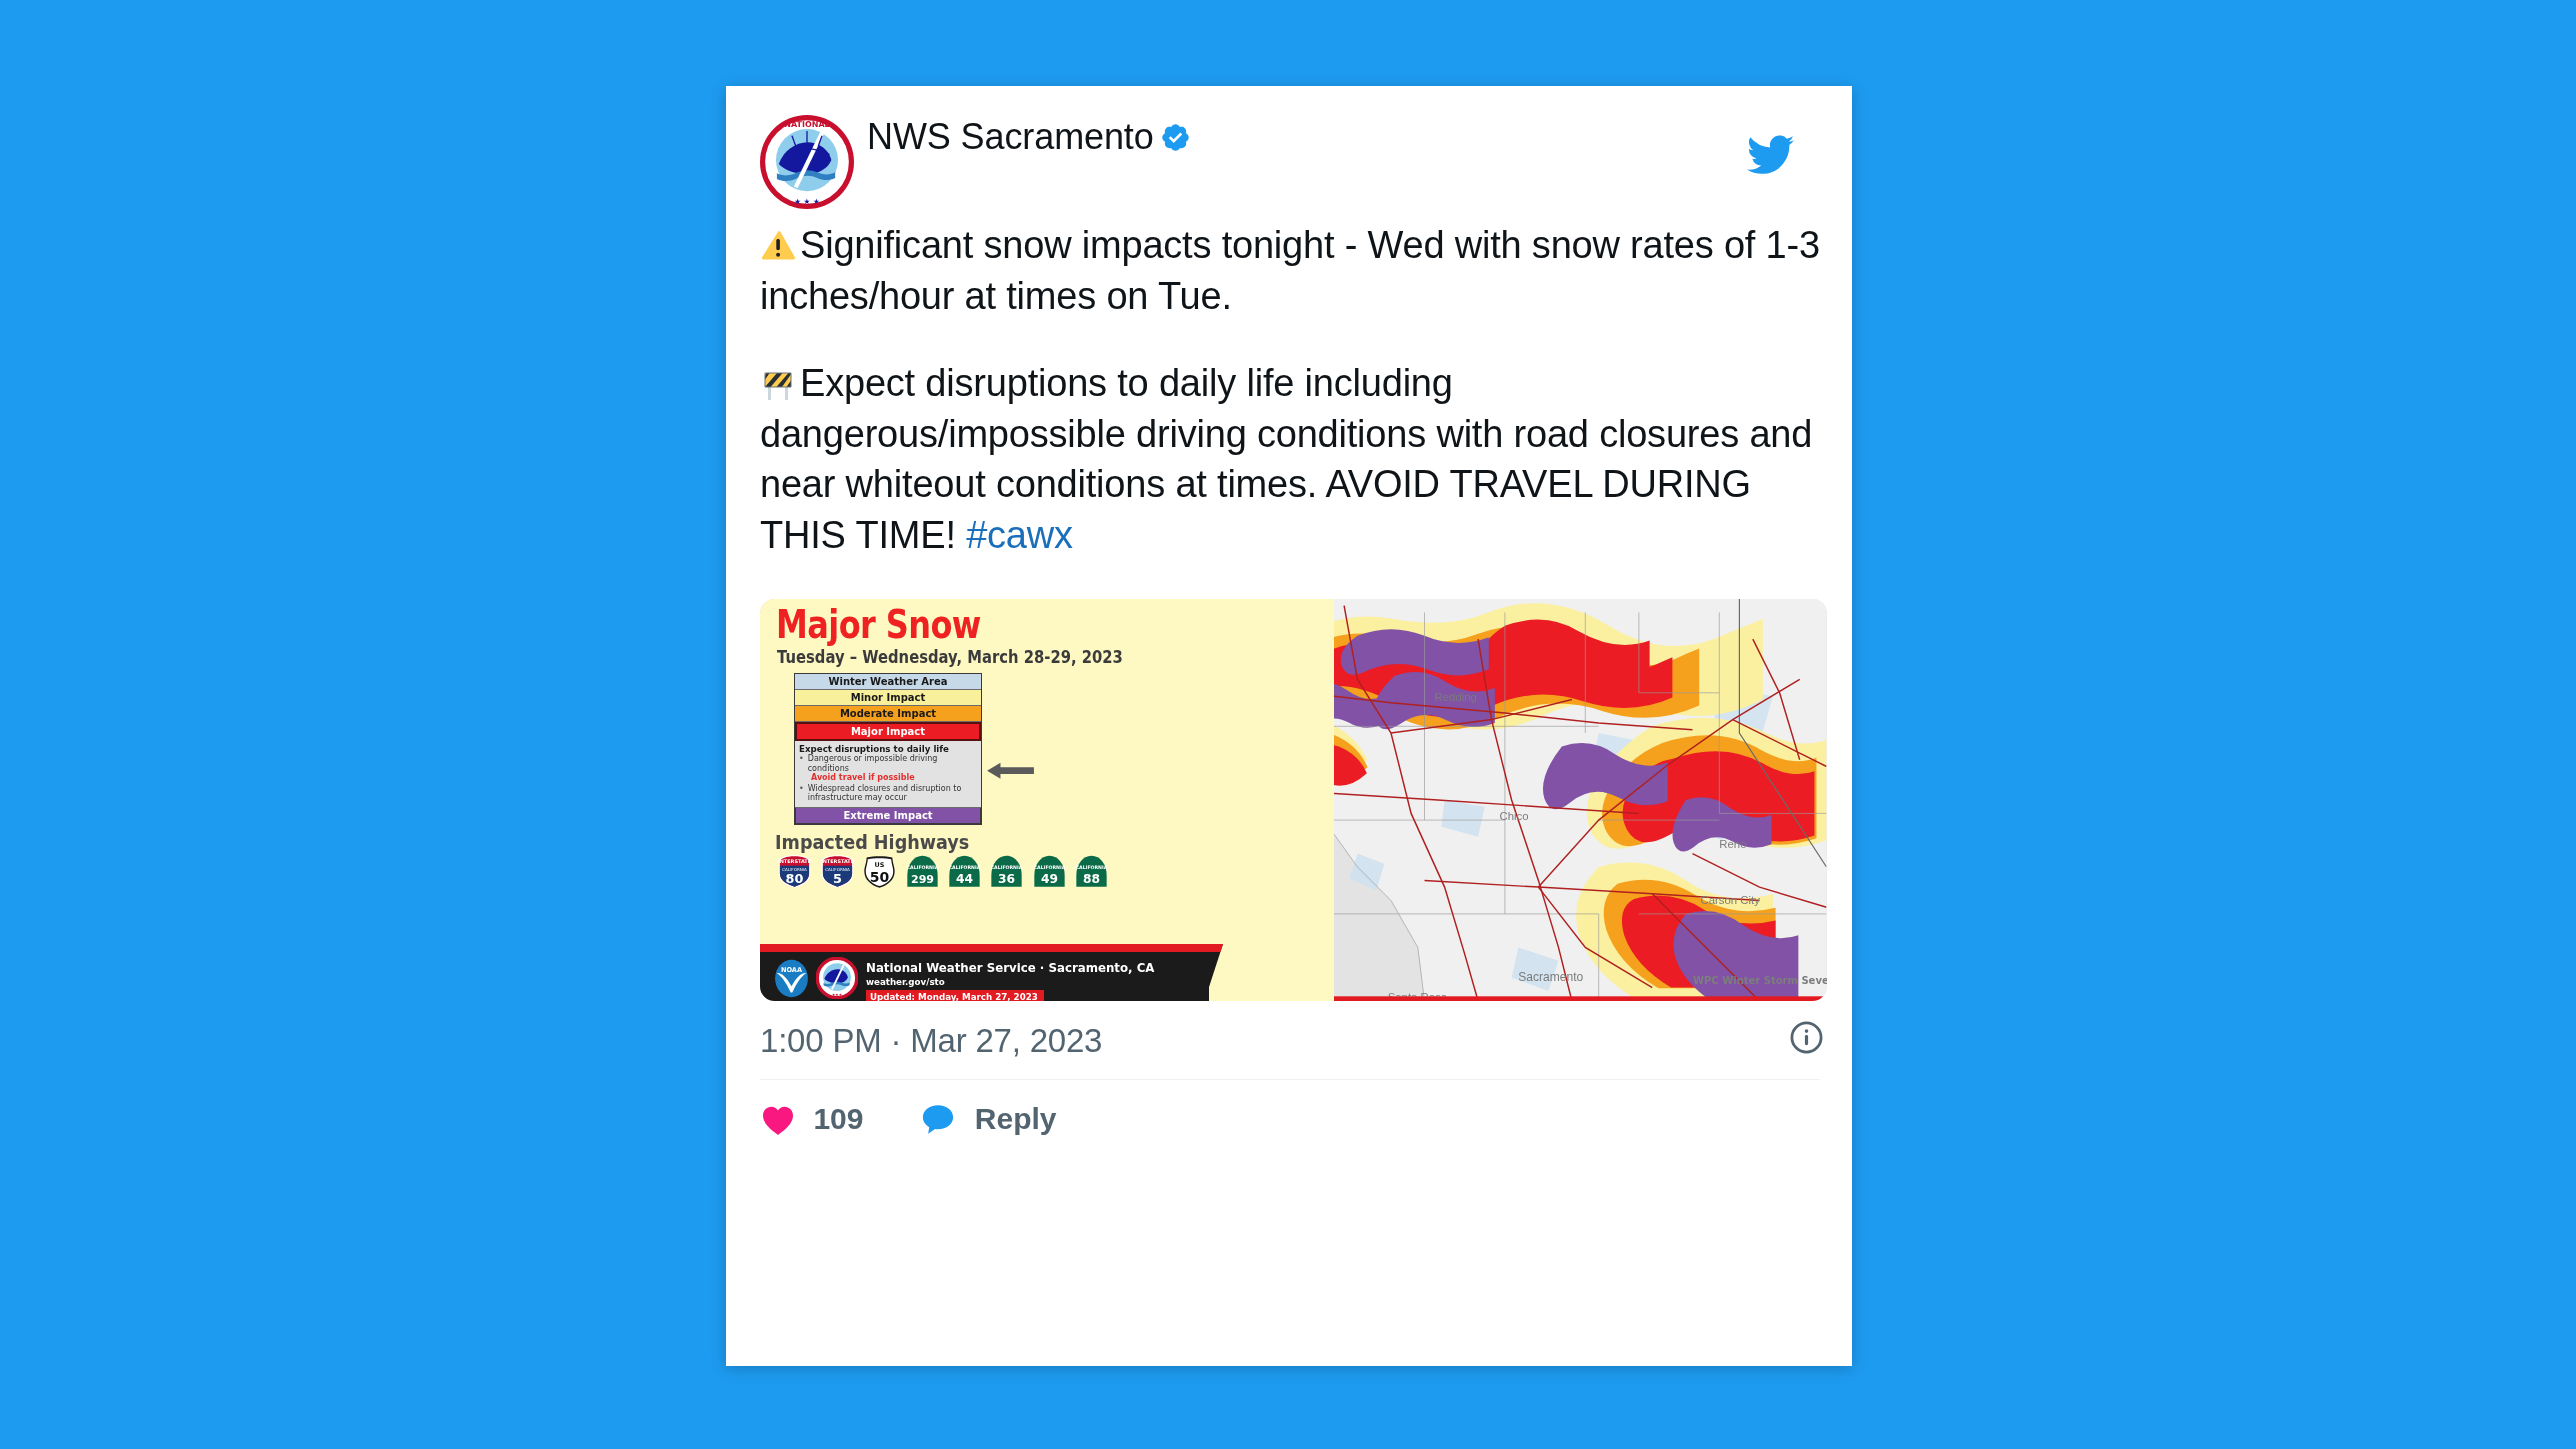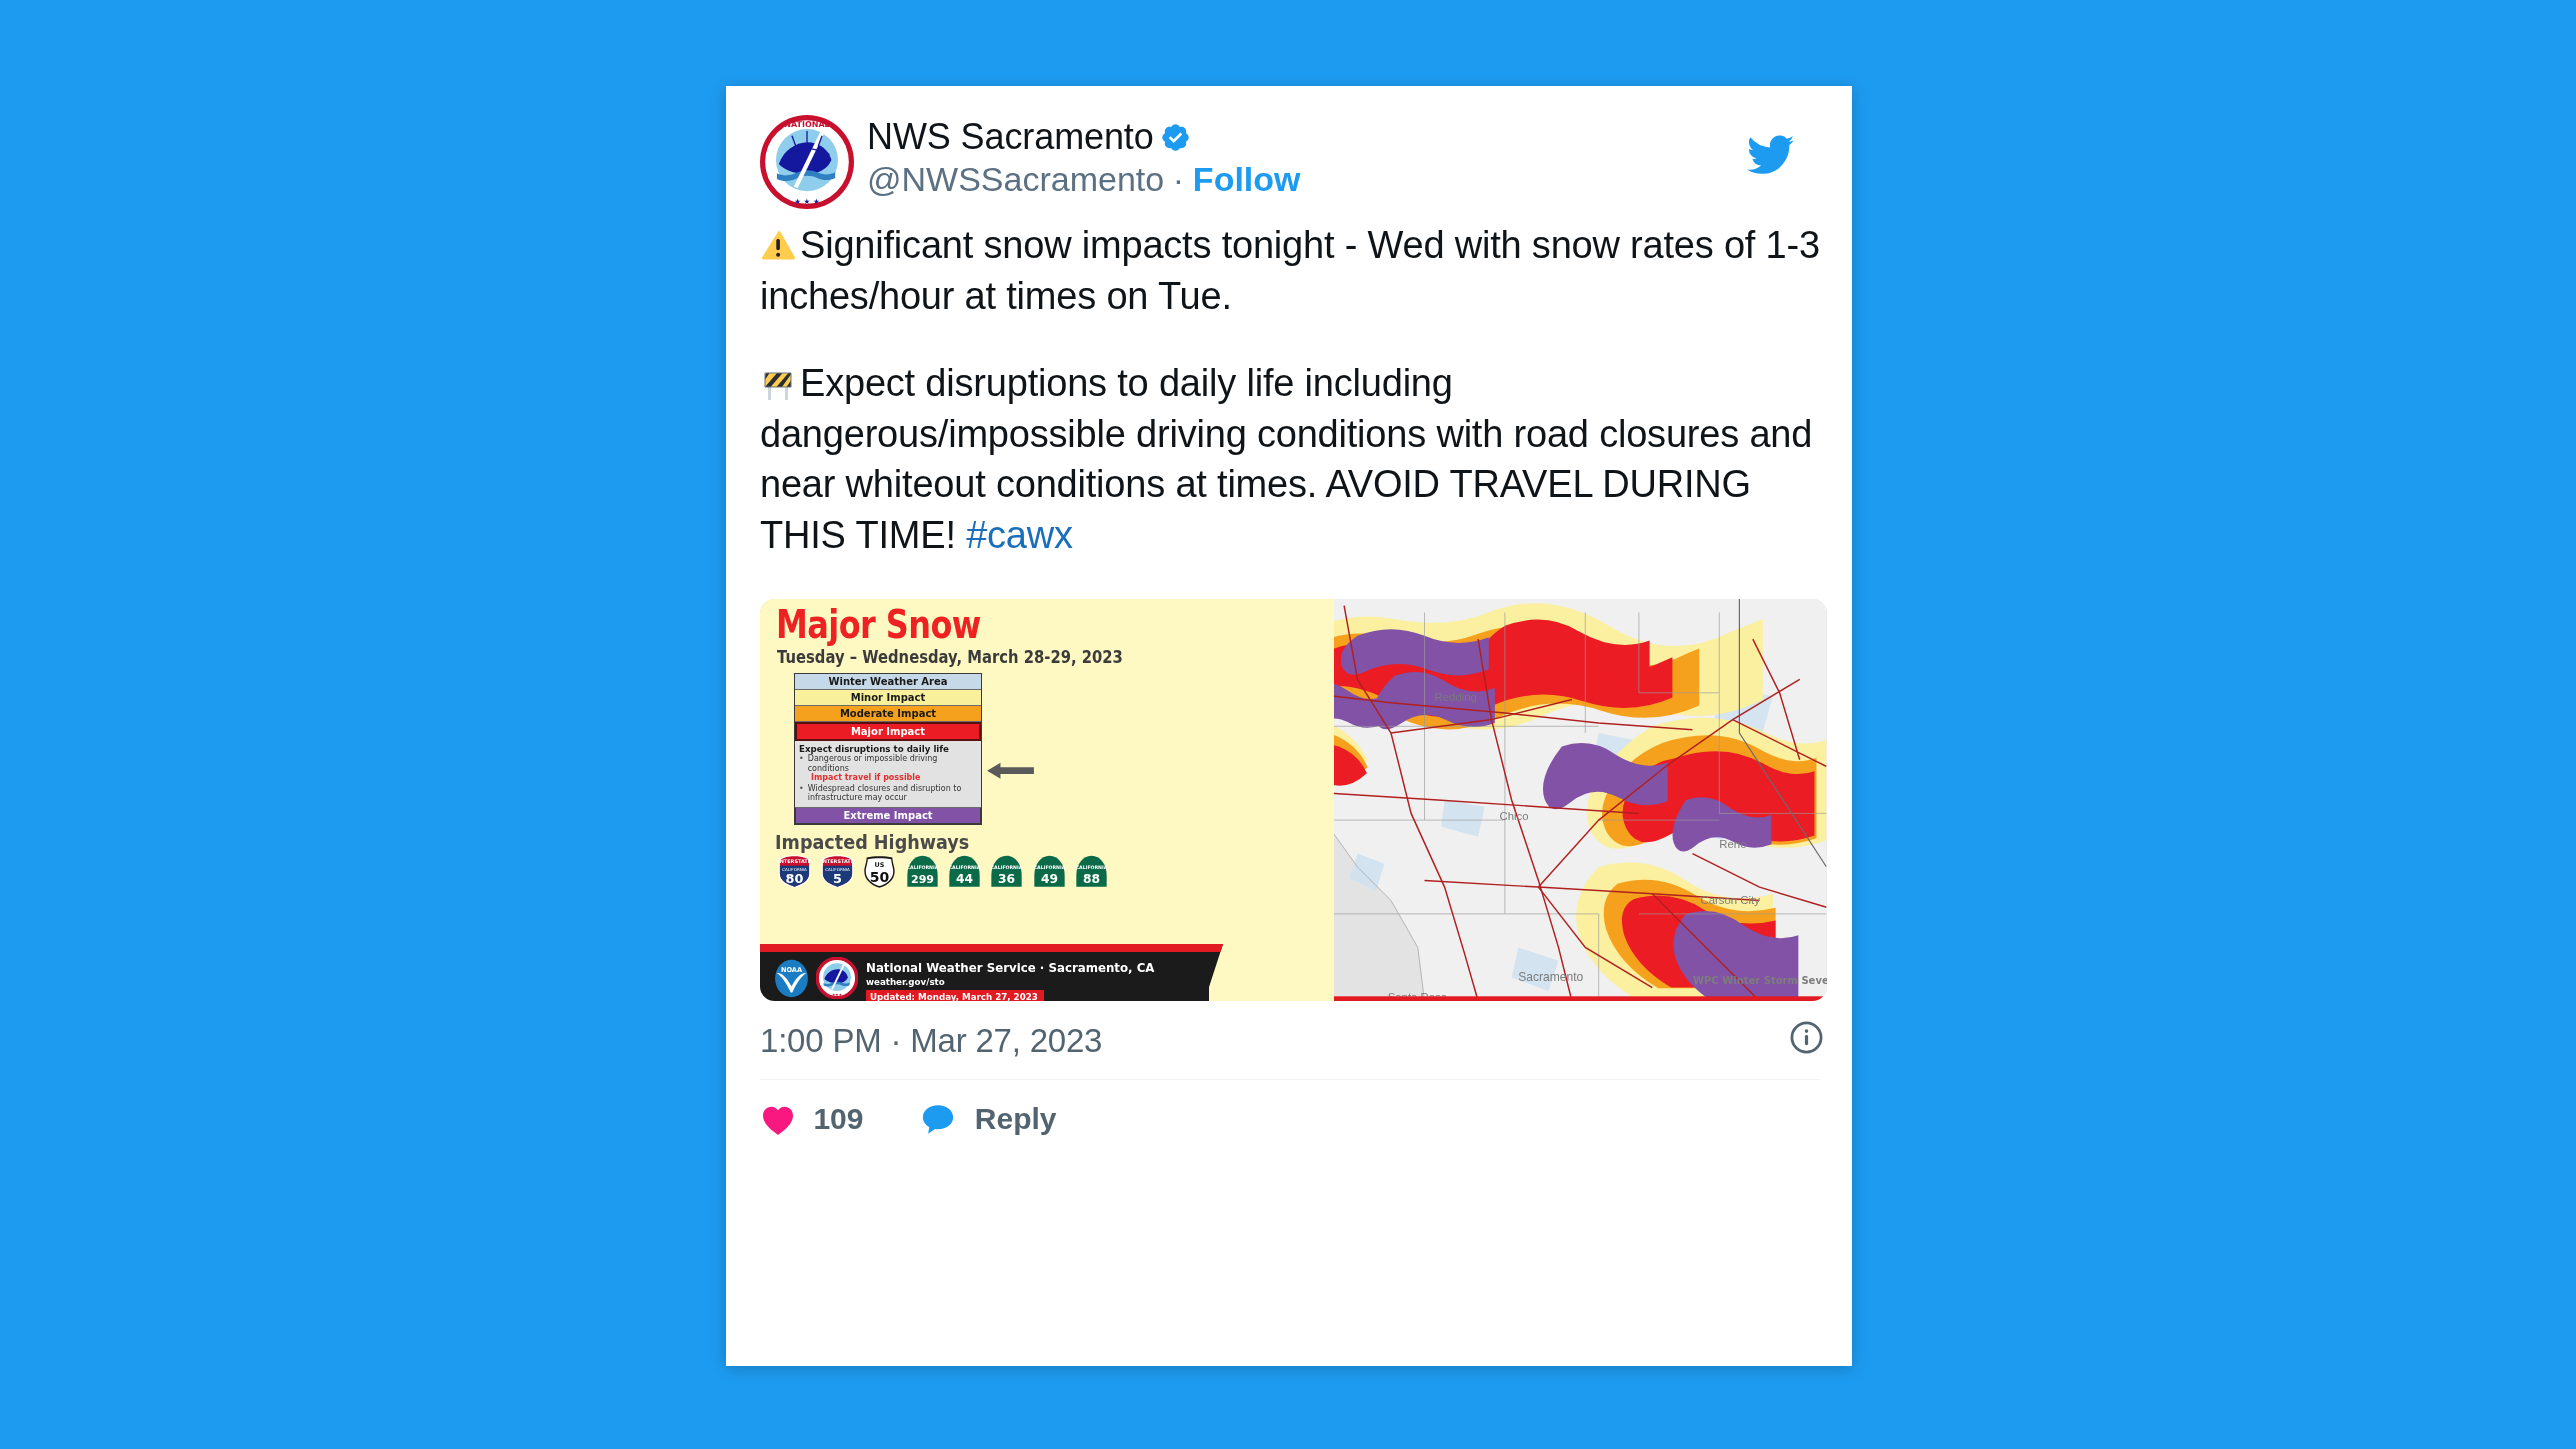--- a/index.html
+++ b/index.html
@@ -178,25 +178,20 @@
     </div>
 
     <div class="name-row">
       <span class="acct-name">NWS Sacramento</span>
       <svg class="verified" viewBox="0 0 24 24">
         <path fill="#1d9bf0" d="M22.25 12c0-1.43-.88-2.67-2.19-3.34.46-1.39.2-2.9-.81-3.91s-2.52-1.27-3.91-.81C14.67 2.63 13.43 1.75 12 1.75s-2.67.88-3.34 2.19c-1.39-.46-2.9-.2-3.91.81s-1.27 2.52-.81 3.91C2.63 9.33 1.75 10.57 1.75 12s.88 2.67 2.19 3.34c-.46 1.39-.2 2.9.81 3.91s2.52 1.27 3.91.81c.67 1.31 1.91 2.19 3.34 2.19s2.67-.88 3.34-2.19c1.39.46 2.9.2 3.91-.81s1.27-2.52.81-3.91c1.31-.67 2.19-1.91 2.19-3.34z"></path>
         <path fill="#fff" d="M10.6 16.2 6.8 12.4l1.4-1.4 2.4 2.4 5.2-5.2 1.4 1.4z"></path>
       </svg>
     </div>
 
-    <div class="handle-row">
-      <span class="handle">@NWSSacramento</span>
-      <span class="dot-sep">·</span>
-      <span class="follow">Follow</span>
-    </div>
 
     <svg class="bird" viewBox="0 0 24 24">
       <path fill="#1d9bf0" d="M23.64 4.57c-.87.38-1.8.64-2.78.76a4.85 4.85 0 0 0 2.13-2.67c-.94.55-1.97.96-3.07 1.17A4.84 4.84 0 0 0 11.6 8.2 13.72 13.72 0 0 1 1.64 3.16a4.84 4.84 0 0 0 1.5 6.45 4.8 4.8 0 0 1-2.2-.6v.06a4.84 4.84 0 0 0 3.88 4.74c-.7.2-1.45.22-2.18.08a4.84 4.84 0 0 0 4.52 3.36A9.71 9.71 0 0 1 0 19.26a13.69 13.69 0 0 0 7.41 2.17c8.89 0 13.76-7.37 13.76-13.76l-.02-.63a9.8 9.8 0 0 0 2.42-2.5z"></path>
     </svg>
   </div>
 
   <div class="tw-body">
     <p>
       <svg class="emoji-warn" viewBox="0 0 36 36">
         <path fill="#FFCC4D" d="M2.7 31.5h30.6c1.5 0 2.2-1.1 1.5-2.4L20.5 4c-.7-1.3-1.9-1.3-2.6 0L2.2 29.1c-.7 1.3 0 2.4 1.5 2.4z"></path>
@@ -326,21 +321,21 @@
         <div class="legend-row lg-wwa">Winter Weather Area</div>
         <div class="legend-row lg-min">Minor Impact</div>
         <div class="legend-row lg-mod">Moderate Impact</div>
         <div class="legend-row lg-maj">Major Impact</div>
         <div class="legend-body">
           <div class="lb-head">Expect disruptions to daily life</div>
           <div class="lb-item">
             <span class="lb-bullet">•</span>
             <span>Dangerous or impossible driving conditions</span>
           </div>
-          <div class="lb-red">Impact travel if possible</div>
+          <div class="lb-red">Avoid travel if possible</div>
           <div class="lb-item">
             <span class="lb-bullet">•</span>
             <span>Widespread closures and disruption to infrastructure may occur</span>
           </div>
         </div>
         <div class="legend-row lg-ext">Extreme Impact</div>
       </div>
 
       <svg class="arrow" viewBox="0 0 70 26">
         <path fill="#5a5a5a" d="M0 13 L20 1 L20 8 L70 8 L70 18 L20 18 L20 25 Z"></path>

